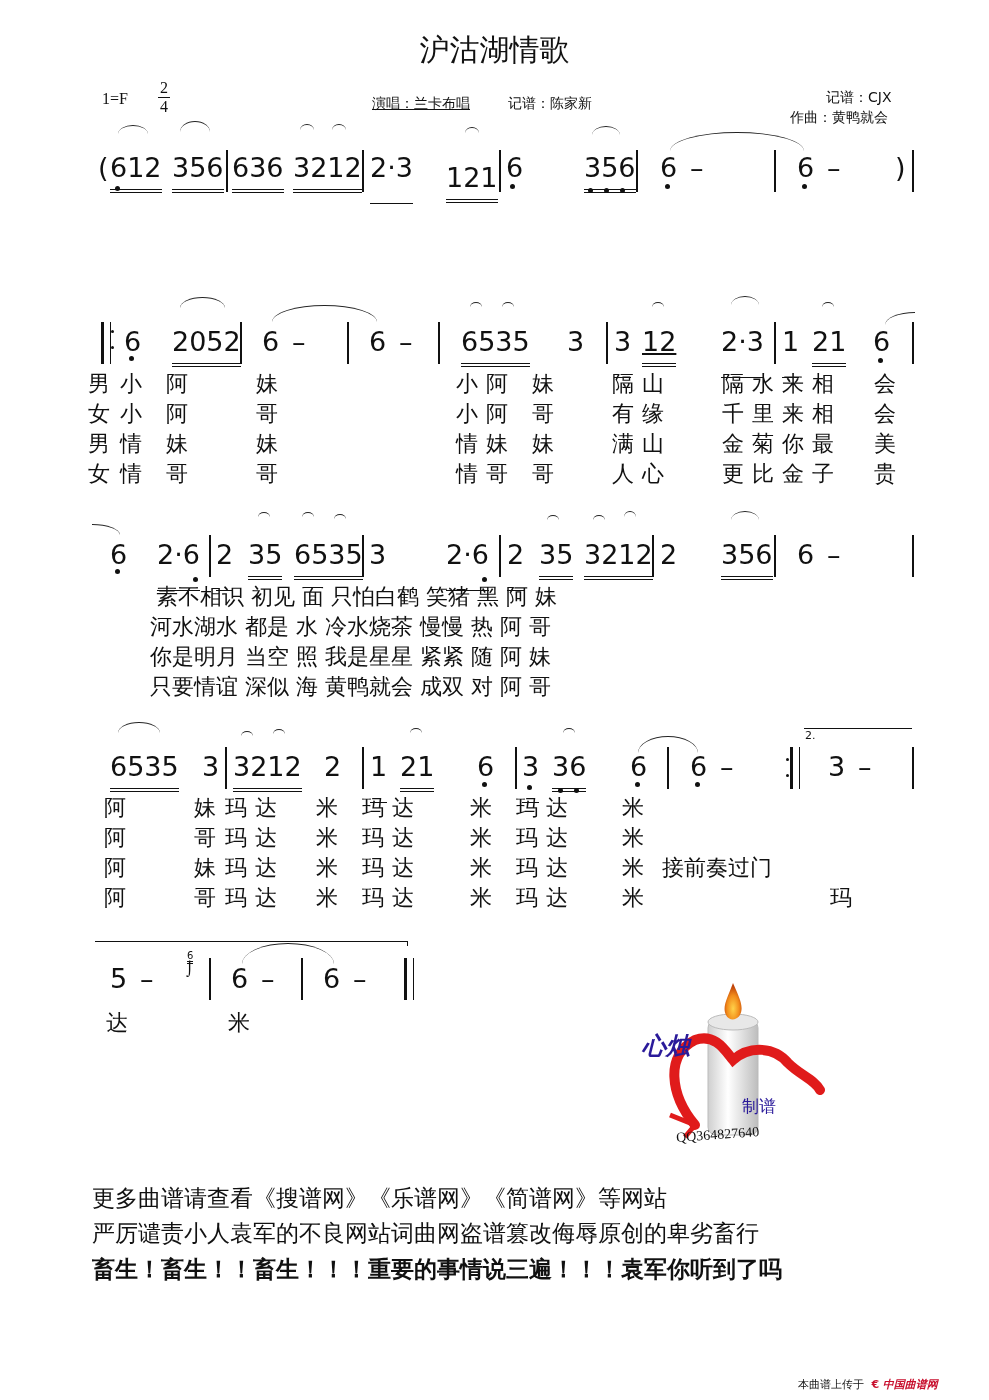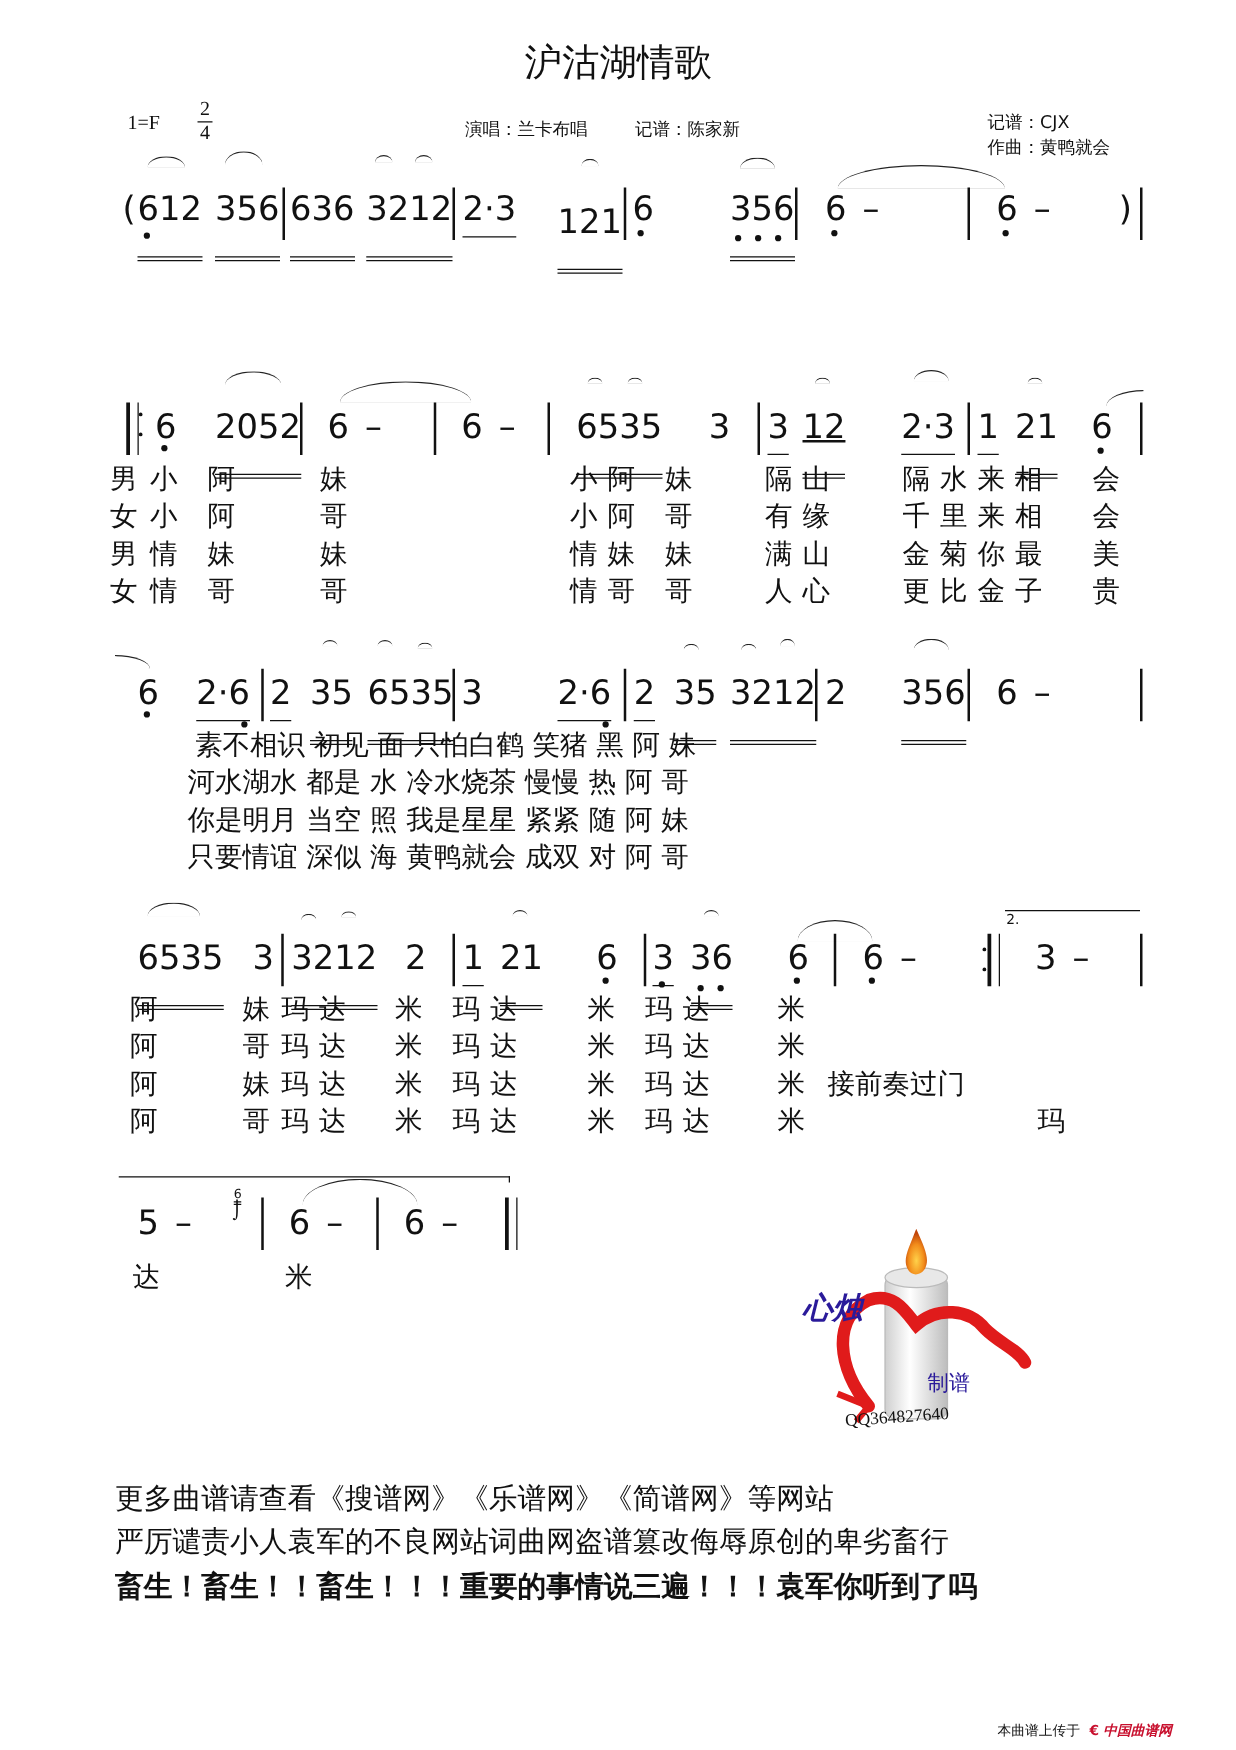--- a/index.html
+++ b/index.html
@@ -5,45 +5,45 @@
   html, body { margin:0; padding:0; background:#fff; }
   body { width:989px; height:1400px; position:relative; overflow:hidden;
          font-family:"DejaVu Sans", "Liberation Sans", sans-serif; color:#111; }
   .abs { position:absolute; white-space:nowrap; }
   .title { font-size:30px; left:0; width:989px; text-align:center; top:30px; font-family:"DejaVu Serif", serif; }
   .meta { font-size:14px; font-family:"DejaVu Sans", sans-serif; }
   .key { font-size:16px; font-family:"Liberation Serif", serif; }
   .frac { font-size:16px; font-family:"Liberation Serif", serif; line-height:18px; text-align:center; }
   .frac .line { border-top:1px solid #111; width:12px; margin:0 auto; }
   .note { font-size:27px; font-family:"DejaVu Sans", sans-serif; line-height:30px; height:34px; }
-  .ul1 { border-bottom:1.5px solid #111; padding-bottom:2px; }
-  .ul2 { border-bottom:4px double #111; padding-bottom:18px; }
+  .ul1 { border-bottom:1.5px solid #111; padding-bottom:16px; }
+  .ul2 { border-bottom:4px double #111; padding-bottom:2px; }
   .bar { position:absolute; width:1.5px; background:#111; height:42px; }
   .bar.dbl { width:6px; background:none; border-left:3px solid #111; border-right:1.5px solid #111; }
   .dot { position:absolute; width:5px; height:5px; border-radius:50%; background:#111; }
   .slur { position:absolute; border-top:1.3px solid #222; border-radius:50% 50% 0 0 / 100% 100% 0 0; }
   .lyr { font-size:22px; line-height:30px; letter-spacing:0; }
   .foot { font-size:23px; }
   .foot.bold { font-weight:bold; }
   .credit { font-size:11px; }
   .volta { position:absolute; border-top:1px solid #111; }
 </style>
 </head>
 <body>
 
 <div class="abs title">沪沽湖情歌</div>
 <div class="abs key" style="left:102px;top:90px;">1=F</div>
 <div class="abs frac" style="left:156px;top:79px;width:16px;">
   <div>2</div>
   <div class="line"></div>
   <div>4</div>
 </div>
-<div class="abs meta" style="left:372px;top:95px;">演唱：兰卡布唱</div>
+<div class="abs meta" style="left:372px;top:95px;text-decoration:underline;">演唱：兰卡布唱</div>
 <div class="abs meta" style="left:508px;top:95px;">记谱：陈家新</div>
-<div class="abs meta" style="left:790px;top:89px;">记谱：CJX</div>
+<div class="abs meta" style="left:826px;top:89px;">记谱：CJX</div>
 <div class="abs meta" style="left:790px;top:109px;">作曲：黄鸭就会</div>
 
 <div>
   <span class="abs note" style="left:98px;top:153px;">(</span>
   <span class="abs note ul2" style="left:110px;top:153px;">612</span>
   <span class="abs note ul2" style="left:172px;top:153px;">356</span>
   <div class="bar" style="left:226px;top:150px;"></div>
   <span class="abs note ul2" style="left:232px;top:153px;">636</span>
   <span class="abs note ul2" style="left:293px;top:153px;">3212</span>
   <div class="bar" style="left:362px;top:150px;"></div>

